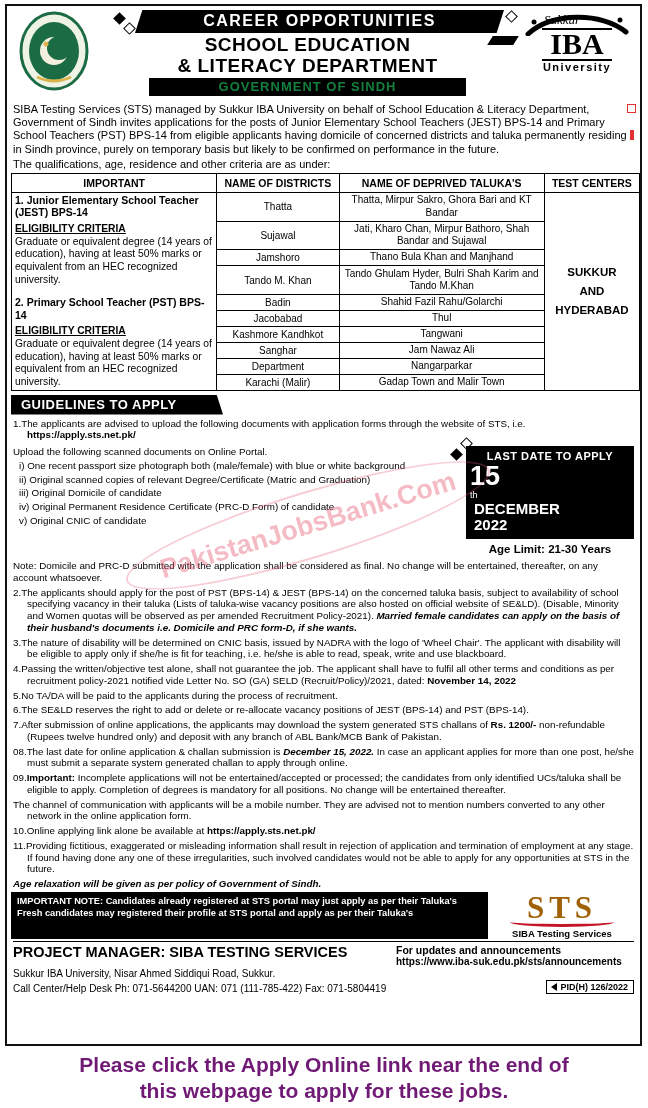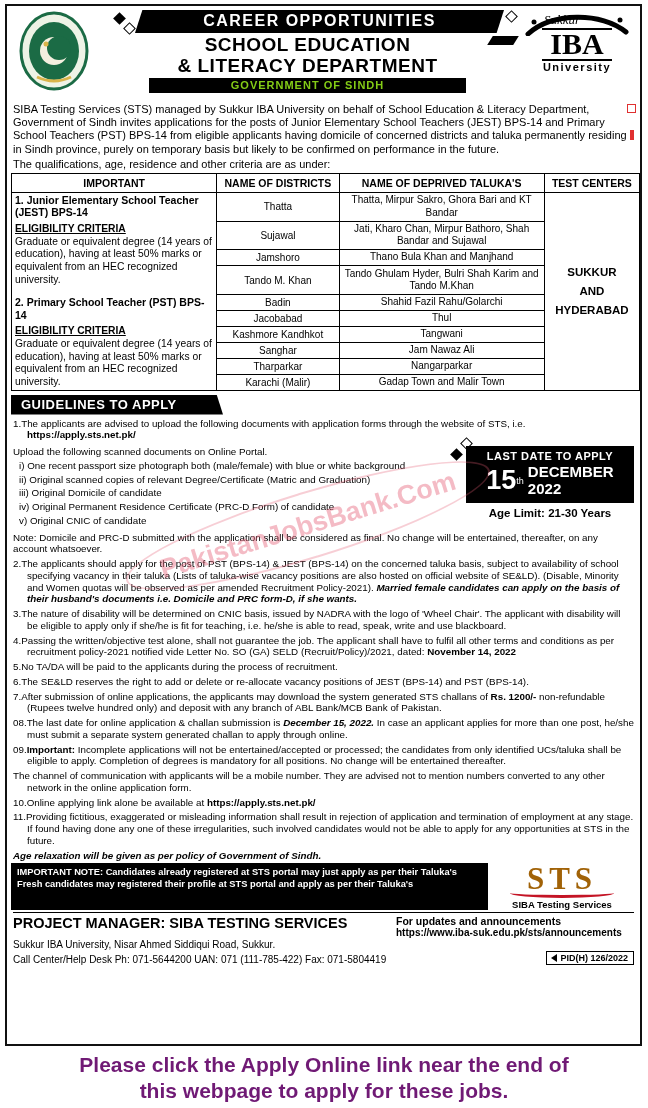--- a/index.html
+++ b/index.html
@@ -17,21 +17,21 @@
   .header { display: flex; align-items: flex-start; padding: 2px 4px 0 4px; height: 94px; position: relative; }
   .sindh-logo { width: 86px; display: flex; justify-content: center; padding-top: 3px; }
   .header-center { flex: 1; text-align: center; position: relative; padding: 0 4px; }
   .career-banner {
     background: #000; color: #fff; font-weight: bold; font-size: 16px; letter-spacing: 1.5px;
     padding: 2px 0 3px; margin: 2px 10px 2px 34px;
     clip-path: polygon(2% 0, 100% 0, 98% 100%, 0% 100%);
   }
   .dept-title { font-size: 19px; font-weight: bold; letter-spacing: .5px; line-height: 1.08; }
   .govt-banner {
-    background: #000; color: #84cc16; font-weight: bold; font-size: 11px;
+    background: #000; color: #15803d; font-weight: bold; font-size: 13px;
     letter-spacing: 1px; padding: 1px 0 2px; margin: 2px 48px 0 48px;
   }
   .iba-logo { width: 118px; text-align: center; padding-top: 2px; position: relative; }
   .iba-swoosh { position: absolute; left: 6px; top: 2px; }
   .iba-script { font-family: "Liberation Serif", serif; font-style: italic; font-size: 13px; text-align: left; margin: 2px 0 0 26px; position: relative; }
   .iba-main { font-family: "Liberation Serif", serif; font-weight: bold; font-size: 30px; line-height: .95;
     display: inline-block; border-top: 2px solid #000; border-bottom: 2px solid #000; padding: 0 8px; }
   .iba-sub { font-size: 11px; letter-spacing: 1.5px; font-weight: bold; }
   .dmd { position: absolute; width: 9px; height: 9px; transform: rotate(45deg); }
   .dmd.solid { background: #000; }
@@ -71,21 +71,21 @@
   .g-link { font-weight: bold; }
   .g-row { display: flex; }
   .g-left { flex: 1; padding-right: 6px; }
   .upload-line { margin: 2px 0; }
   .g-sub { margin: 2px 0 2px 6px; }
   .g-sub.full { margin-left: 6px; }
   .g-note { margin: 3px 0; }
   .g-right { width: 168px; position: relative; padding-top: 2px; }
   .date-box { background: #000; color: #fff; text-align: center; padding: 4px 4px 5px; position: relative; }
   .db-label { font-size: 11px; font-weight: bold; letter-spacing: .5px; }
-  .db-date { display: flex; justify-content: center; align-items: center; margin-top: 1px; }
+  .db-date { display: flex; justify-content: center; align-items: flex-start; margin-top: 1px; flex-direction: column; }
   .db-day { font-size: 27px; font-weight: bold; line-height: .95; }
   .db-sup { font-size: 9px; vertical-align: super; }
   .db-col { text-align: left; margin-left: 4px; }
   .db-month { font-size: 15px; font-weight: bold; line-height: 1.05; }
   .db-year { font-size: 15px; font-weight: bold; }
   .db-dec1 { position: absolute; left: -4px; top: -5px; }
   .db-dec2 { position: absolute; left: -14px; top: 6px; }
   .age-limit { font-weight: bold; font-size: 11.5px; text-align: center; margin-top: 4px; }
   .age-relax { font-weight: bold; font-style: italic; margin: 3px 0 2px; }
 
@@ -220,21 +220,21 @@
         </tr>
       <tr>
           <td class="dist">Kashmore Kandhkot</td>
           <td class="tal">Tangwani</td>
         </tr>
       <tr>
           <td class="dist">Sanghar</td>
           <td class="tal">Jam Nawaz Ali</td>
         </tr>
       <tr>
-          <td class="dist">Tharparkar</td>
+          <td class="dist">Department</td>
           <td class="tal">Nangarparkar</td>
         </tr>
       <tr>
           <td class="dist">Karachi (Malir)</td>
           <td class="tal">Gadap Town and Malir Town</td>
         </tr>
     </tbody>
   </table>
 
   <div class="g-banner">

